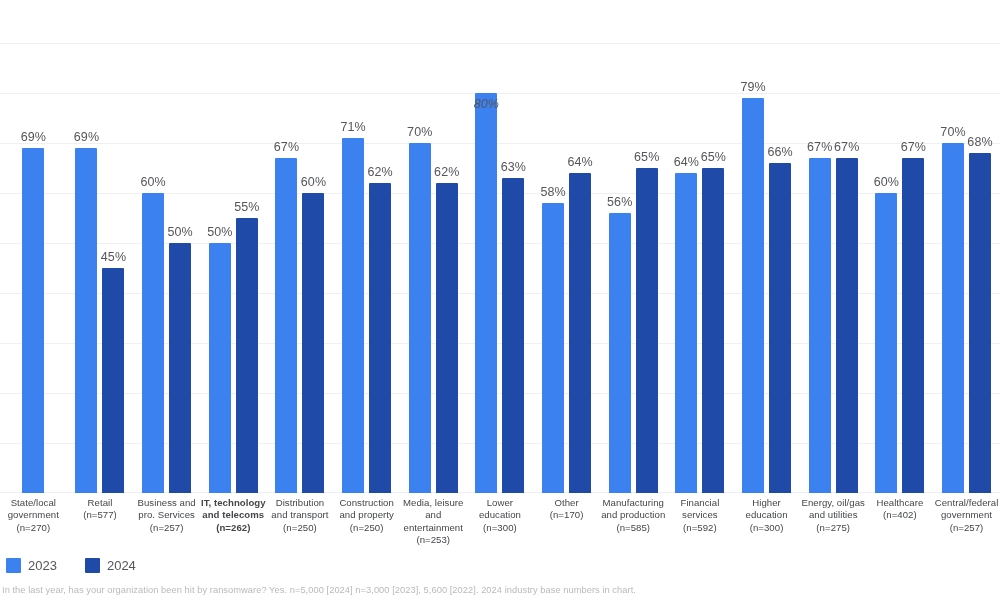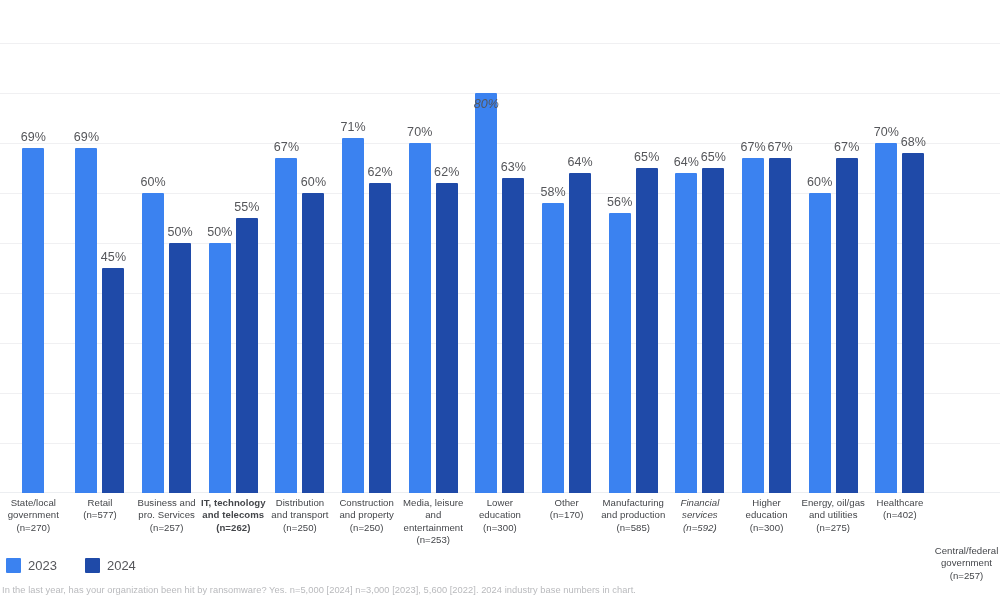--- a/index.html
+++ b/index.html
@@ -258,20 +258,30 @@
             <span class="bar-label" style="bottom: 324px;">64%</span>
             <div class="bar y2023" style="height: 320px; background: rgb(59, 130, 240);"></div>
           </div>
           <div class="bar-wrap">
             <span class="bar-label" style="bottom: 329px;">65%</span>
             <div class="bar y2024" style="height: 325px; background: rgb(31, 74, 168);"></div>
           </div>
         </div>
         <div class="bar-group" style="width: 66.6667px;">
           <div class="bar-wrap">
+            <span class="bar-label" style="bottom: 399px;">79%</span>
+            <div class="bar y2023" style="height: 395px; background: rgb(59, 130, 240);"></div>
+          </div>
+          <div class="bar-wrap">
+            <span class="bar-label" style="bottom: 334px;">66%</span>
+            <div class="bar y2024" style="height: 330px; background: rgb(31, 74, 168);"></div>
+          </div>
+        </div>
+        <div class="bar-group" style="width: 66.6667px;">
+          <div class="bar-wrap">
             <span class="bar-label" style="bottom: 339px;">67%</span>
             <div class="bar y2023" style="height: 335px; background: rgb(59, 130, 240);"></div>
           </div>
           <div class="bar-wrap">
             <span class="bar-label" style="bottom: 339px;">67%</span>
             <div class="bar y2024" style="height: 335px; background: rgb(31, 74, 168);"></div>
           </div>
         </div>
         <div class="bar-group" style="width: 66.6667px;">
           <div class="bar-wrap">
@@ -330,37 +340,37 @@
         <div>(n=300)</div>
       </div>
       <div class="cat-label" style="width: 66.6667px;">
         <div>Other</div>
         <div>(n=170)</div>
       </div>
       <div class="cat-label" style="width: 66.6667px;">
         <div>Manufacturing and production</div>
         <div>(n=585)</div>
       </div>
-      <div class="cat-label" style="width: 66.6667px; font-style: italic;">
+      <div class="cat-label" style="width: 66.6667px;">
         <div>Financial services</div>
         <div>(n=592)</div>
       </div>
       <div class="cat-label" style="width: 66.6667px;">
         <div>Higher education</div>
         <div>(n=300)</div>
       </div>
       <div class="cat-label" style="width: 66.6667px;">
         <div>Energy, oil/gas and utilities</div>
         <div>(n=275)</div>
       </div>
       <div class="cat-label" style="width: 66.6667px;">
         <div>Healthcare</div>
         <div>(n=402)</div>
       </div>
-      <div class="cat-label" style="width: 66.6667px; margin-top: 48px;">
+      <div class="cat-label" style="width: 66.6667px;">
         <div>Central/federal government</div>
         <div>(n=257)</div>
       </div>
     </div>
 
   <div id="legend">
       <div class="legend-item">
         <span class="legend-swatch" style="background: rgb(59, 130, 240);"></span>
         <span class="legend-text">2023</span>
       </div>

